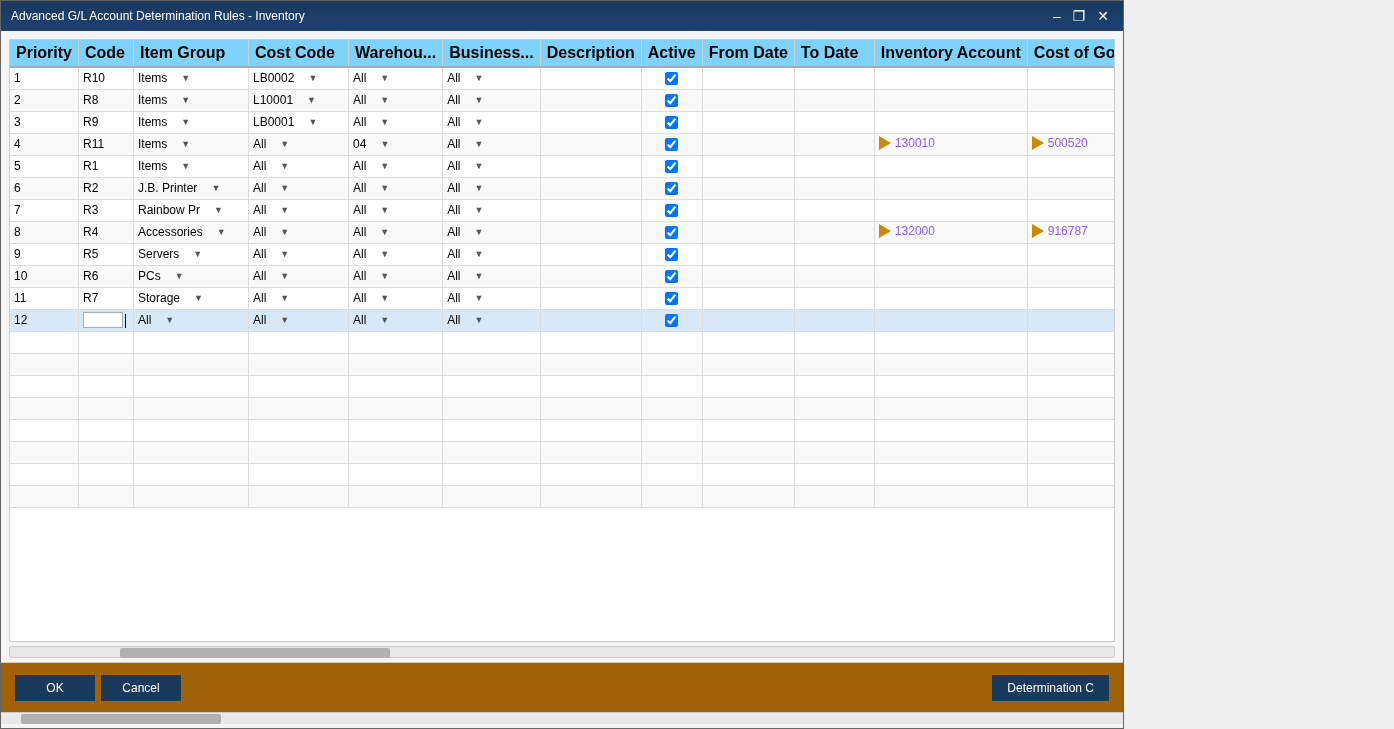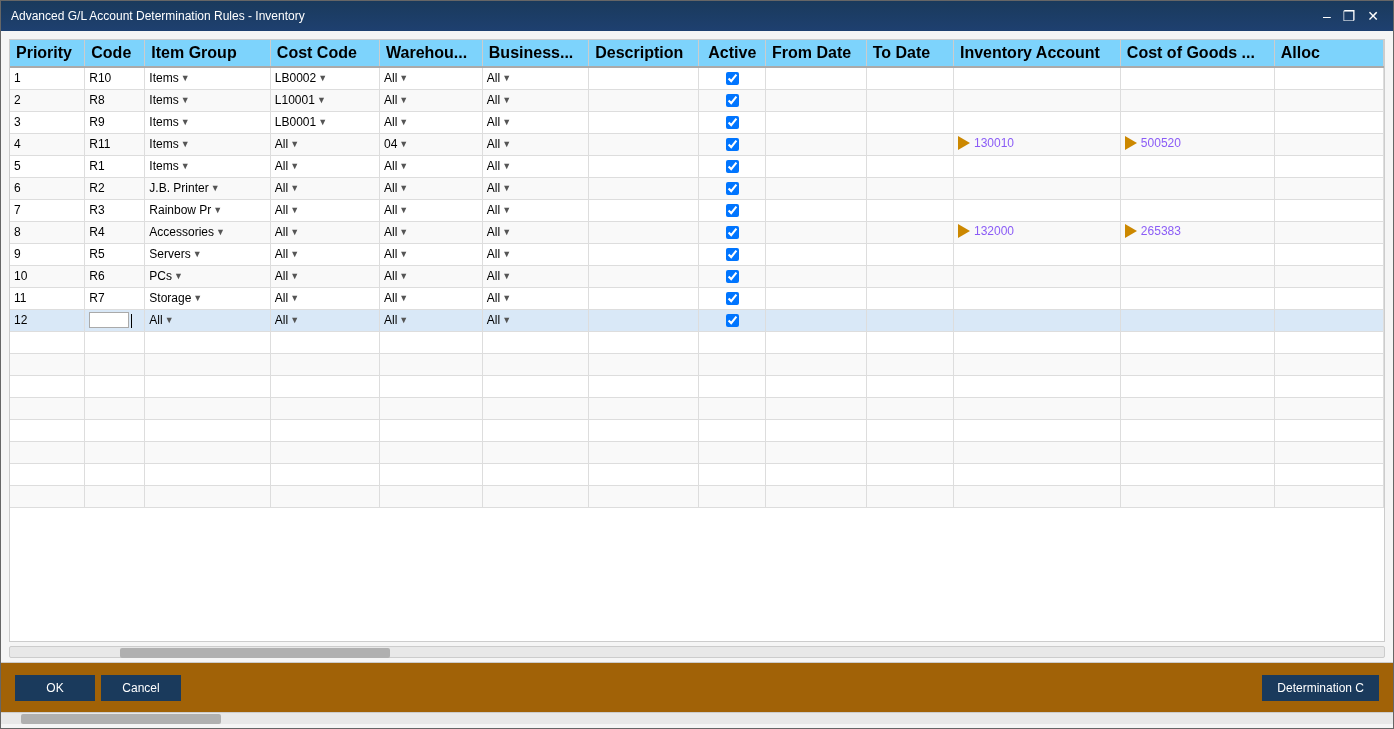--- a/index.html
+++ b/index.html
@@ -5,21 +5,21 @@
     * { box-sizing: border-box; margin: 0; padding: 0; }
     body {
       font-family: Arial, sans-serif;
       font-size: 12px;
       background: #f0f0f0;
       width: 1394px;
       height: 729px;
       overflow: hidden;
     }
     .window {
-      width: 1394px;
+      width: 1124px;
       height: 729px;
       border: 1px solid #666;
       display: flex;
       flex-direction: column;
       background: #fff;
     }
     .title-bar {
       background: linear-gradient(to bottom, #1a3a5c, #1e4070);
       color: white;
       padding: 6px 10px;
@@ -109,21 +109,21 @@
     .active-col { width: 55px; text-align: center; }
     .from-date-col { width: 90px; }
     .to-date-col { width: 80px; }
     .inv-account-col { width: 140px; }
     .cog-col { width: 140px; }
     .alloc-col { width: 100px; }
 
     .dropdown-cell {
       display: flex;
       align-items: center;
-      gap: 2px;
+      gap: 14px;
     }
     .dropdown-arrow {
       display: inline-block;
       font-size: 9px;
       color: #555;
       cursor: pointer;
     }
     .checkbox-cell {
       display: flex;
       justify-content: center;
@@ -579,21 +579,21 @@
                 </div>
               </td>
               <td class="from-date-col"></td>
               <td class="to-date-col"></td>
               <td class="inv-account-col"><div class="arrow-link">
                   <span class="arrow-icon"></span>
                   <span>132000</span>
                 </div></td>
               <td class="cog-col"><div class="arrow-link">
                   <span class="arrow-icon"></span>
-                  <span>265383</span>
+                  <span>916787</span>
                 </div></td>
               <td class="alloc-col"></td>
             </tr>
             <tr>
               <td class="priority-col">9</td>
               <td class="code-col">R5</td>
               <td class="item-group-col">
                 <div class="dropdown-cell">
                   <span>Servers</span>
                   <span class="dropdown-arrow">▼</span>

